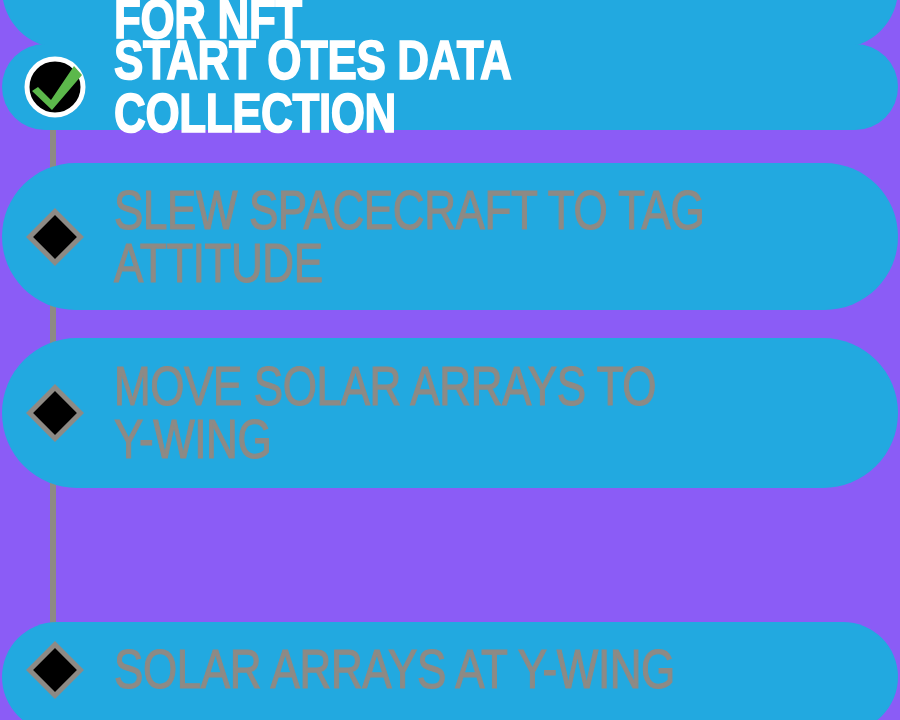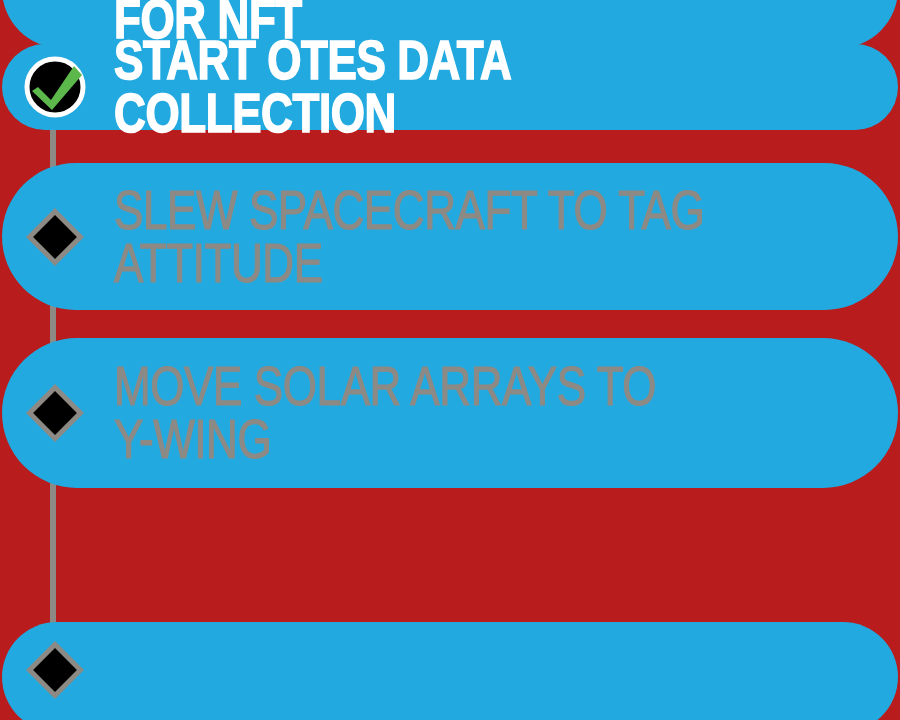--- a/index.html
+++ b/index.html
@@ -8,21 +8,21 @@
     padding: 0;
     background: #000000;
   }
   body {
     font-family: "Liberation Sans", sans-serif;
   }
   #stage {
     position: relative;
     width: 900px;
     height: 720px;
-    background: #b91c1c;
+    background: #8b5cf6;
     overflow: hidden;
   }
 
   
   .timeline-spine {
     position: absolute;
     left: 50px;
     top: 0;
     width: 6px;
     height: 720px;
@@ -134,15 +134,16 @@
 Y-WING</span></div>
   </div>
 
 
   <div class="step" style="top:622px; height:110px;">
     <div class="step-marker" style="top:48px; transform:translate(-50%,-50%);">
       <svg viewBox="0 0 62 62" aria-hidden="true">
         <rect x="13" y="13" width="36" height="36" transform="rotate(45 31 31)" fill="#000000" stroke="#8d8a85" stroke-width="5"></rect>
       </svg>
     </div>
+    <div class="step-label pending" style="top:48px;"><span class="squeeze">SOLAR ARRAYS AT Y-WING</span></div>
   </div>
 
 </div>
 
 </body></html>

